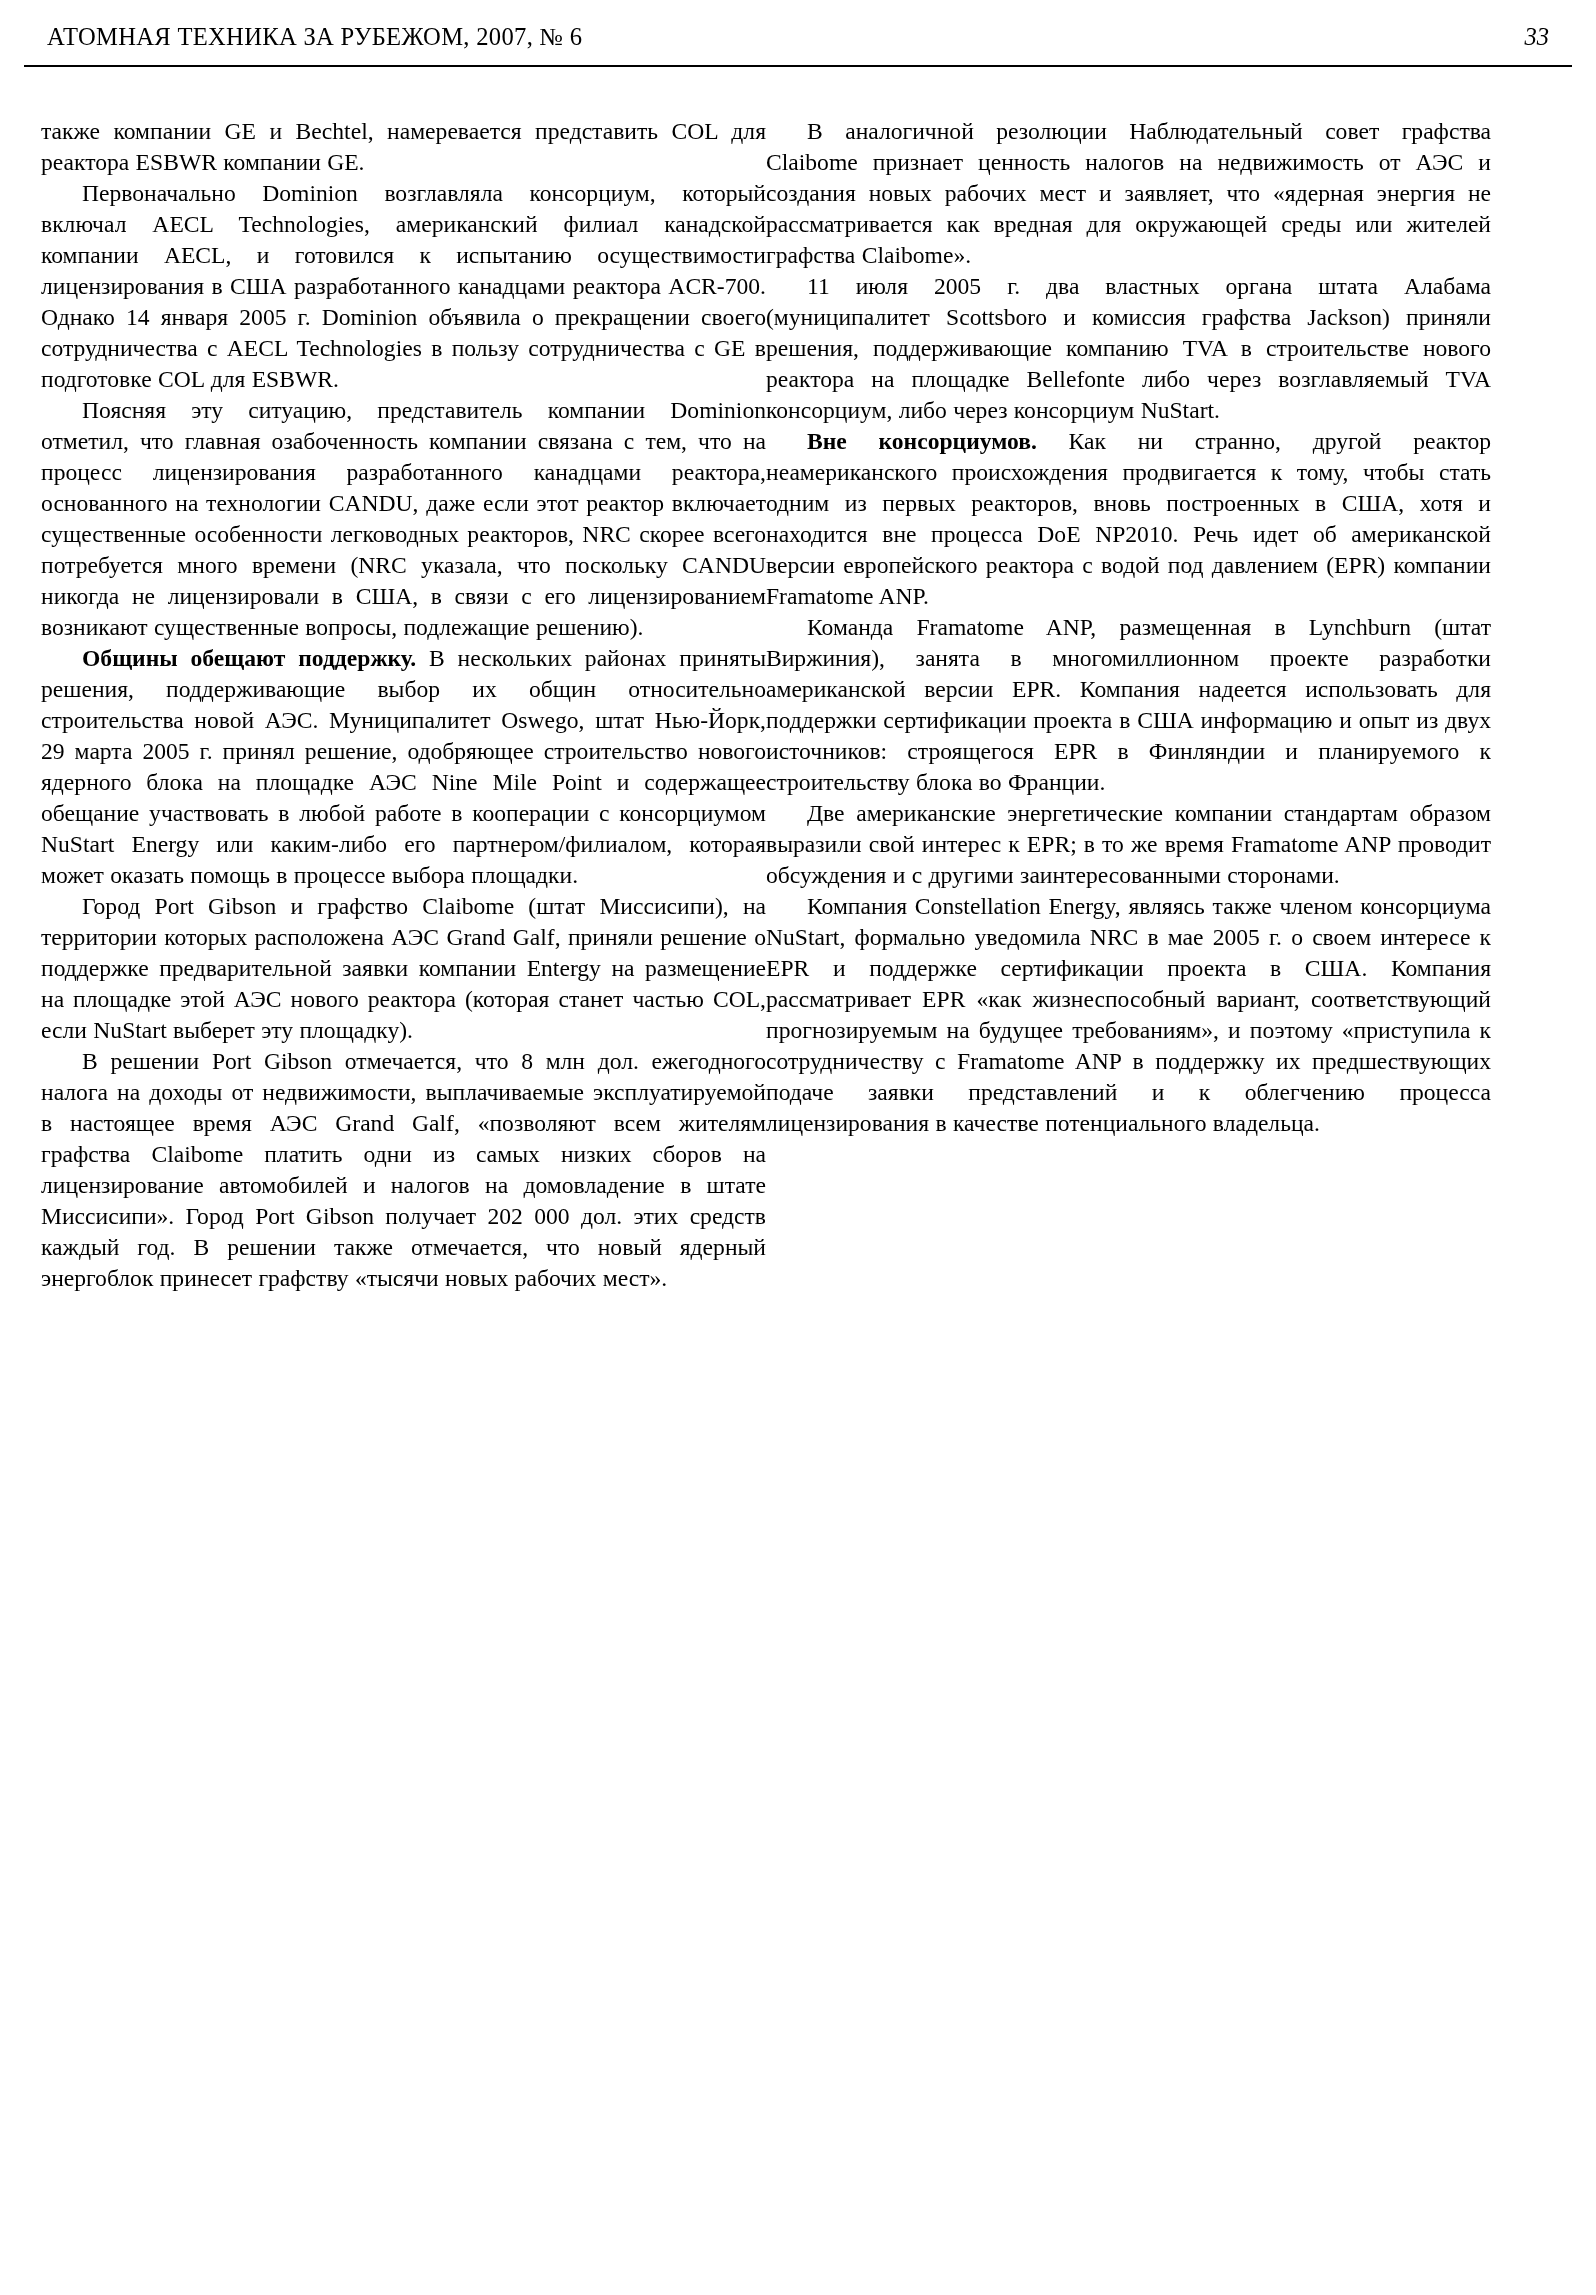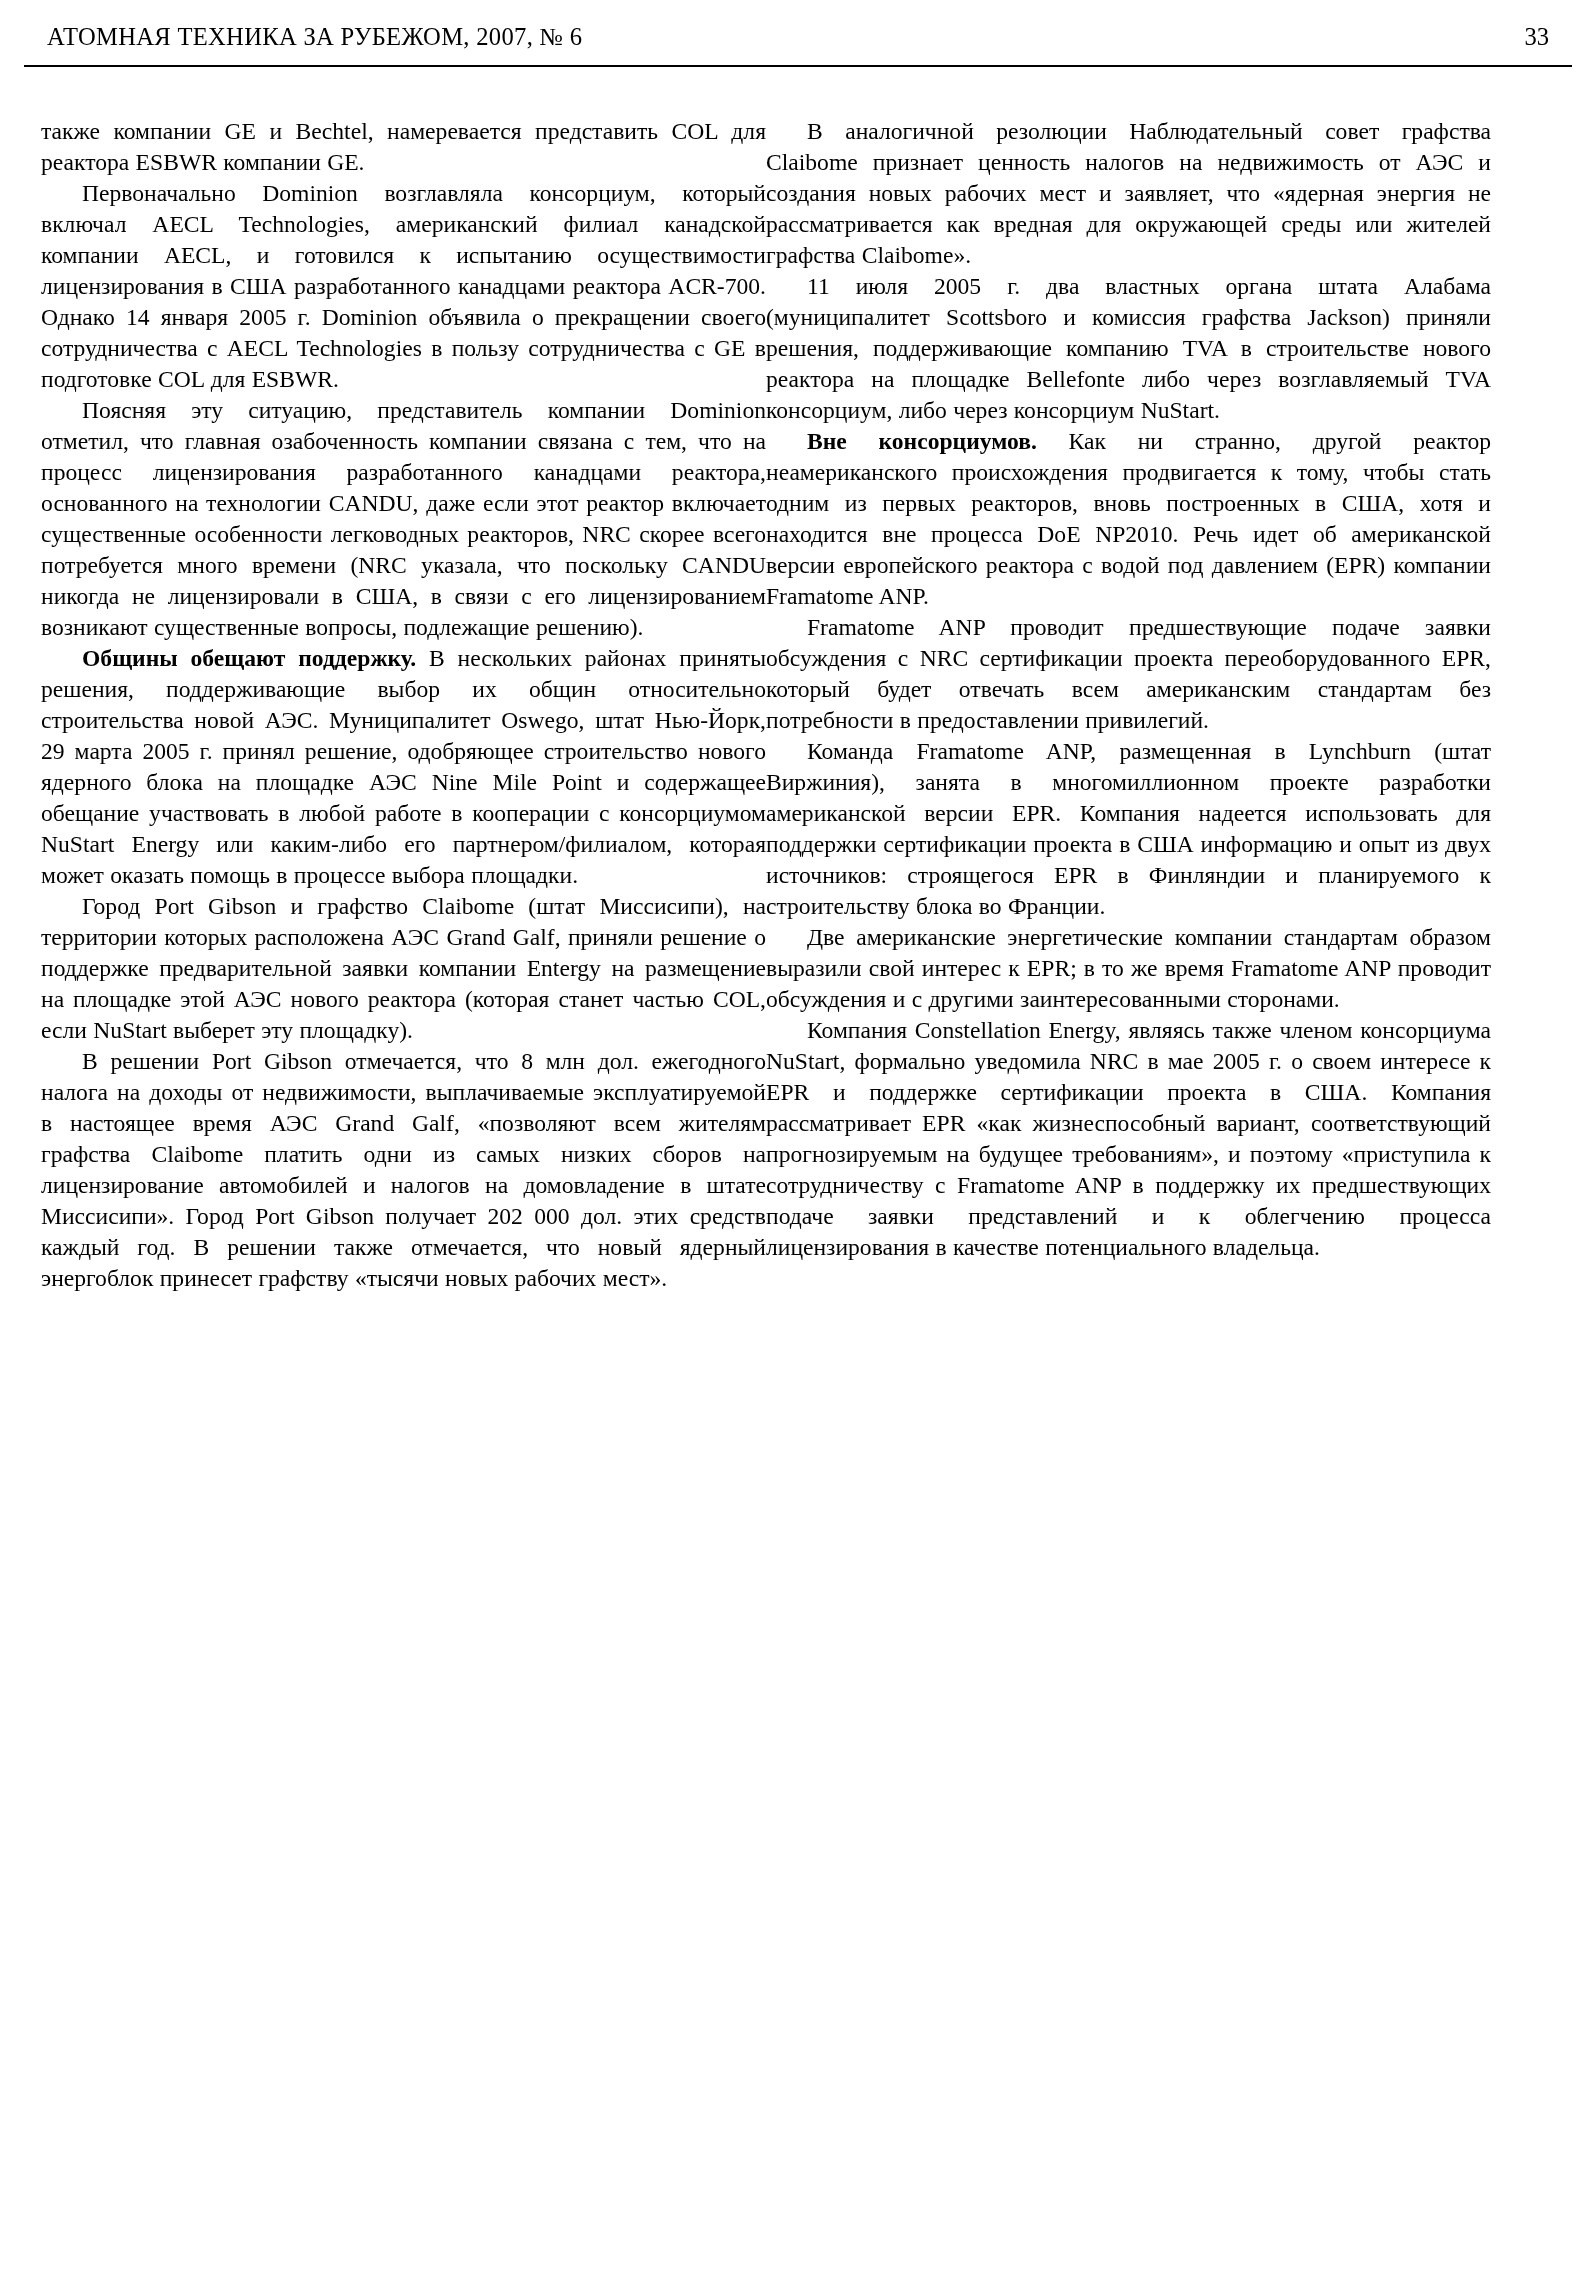--- a/index.html
+++ b/index.html
@@ -33,20 +33,21 @@
   }
   .header-title {
     font-family: "Liberation Serif", serif;
     font-size: 24.6px;
     letter-spacing: 0.3px;
     white-space: nowrap;
   }
   .header-page {
     font-family: "Liberation Serif", serif;
     font-size: 24.6px;
+    font-style: italic;
   }
   .rule {
     position: absolute;
     top: 65px;
     left: 24px;
     right: 24px;
     height: 2px;
     background: #000000;
   }
   .columns {
@@ -98,21 +99,20 @@
       <p class="para">Поясняя эту ситуацию, представитель компании Dominion отметил, что главная озабоченность компании связана с тем, что на процесс лицензирования разработанного канадцами реактора, основанного на технологии CANDU, даже если этот реактор включает существенные особенности легководных реакторов, NRC скорее всего потребуется много времени (NRC указала, что поскольку CANDU никогда не лицензировали в США, в связи с его лицензированием возникают существенные вопросы, подлежащие решению).</p>
       <p class="para"><span class="runin">Общины обещают поддержку.</span><span> В нескольких районах приняты решения, поддерживающие выбор их общин относительно строительства новой АЭС. Муниципалитет Oswego, штат Нью-Йорк, 29 марта 2005 г. принял решение, одобряющее строительство нового ядерного блока на площадке АЭС Nine Mile Point и содержащее обещание участвовать в любой работе в кооперации с консорциумом NuStart Energy или каким-либо его партнером/филиалом, которая может оказать помощь в процессе выбора площадки.</span></p>
       <p class="para">Город Port Gibson и графство Claibome (штат Миссисипи), на территории которых расположена АЭС Grand Galf, приняли решение о поддержке предварительной заявки компании Entergy на размещение на площадке этой АЭС нового реактора (которая станет частью COL, если NuStart выберет эту площадку).</p>
       <p class="para">В решении Port Gibson отмечается, что 8 млн дол. ежегодного налога на доходы от недвижимости, выплачиваемые эксплуатируемой в настоящее время АЭС Grand Galf, «позволяют всем жителям графства Claibome платить одни из самых низких сборов на лицензирование автомобилей и налогов на домовладение в штате Миссисипи». Город Port Gibson получает 202 000 дол. этих средств каждый год. В решении также отмечается, что новый ядерный энергоблок принесет графству «тысячи новых рабочих мест».</p>
     </div>
 
     <div class="col">
       <p class="para">В аналогичной резолюции Наблюдательный совет графства Claibome признает ценность налогов на недвижимость от АЭС и создания новых рабочих мест и заявляет, что «ядерная энергия не рассматривается как вредная для окружающей среды или жителей графства Claibome».</p>
       <p class="para">11 июля 2005 г. два властных органа штата Алабама (муниципалитет Scottsboro и комиссия графства Jackson) приняли решения, поддерживающие компанию TVA в строительстве нового реактора на площадке Bellefonte либо через возглавляемый TVA консорциум, либо через консорциум NuStart.</p>
       <p class="para"><span class="runin">Вне консорциумов.</span><span> Как ни странно, другой реактор неамериканского происхождения продвигается к тому, чтобы стать одним из первых реакторов, вновь построенных в США, хотя и находится вне процесса DoE NP2010. Речь идет об американской версии европейского реактора с водой под давлением (EPR) компании Framatome ANP.</span></p>
-      <p class="para">Framatome ANP проводит предшествующие подаче заявки обсуждения с NRC сертификации проекта переоборудованного EPR, который будет отвечать всем американским стандартам без потребности в предоставлении привилегий.</p>
       <p class="para">Команда Framatome ANP, размещенная в Lynchburn (штат Виржиния), занята в многомиллионном проекте разработки американской версии EPR. Компания надеется использовать для поддержки сертификации проекта в США информацию и опыт из двух источников: строящегося EPR в Финляндии и планируемого к строительству блока во Франции.</p>
       <p class="para">Две американские энергетические компании стандартам образом выразили свой интерес к EPR; в то же время Framatome ANP проводит обсуждения и с другими заинтересованными сторонами.</p>
       <p class="para">Компания Constellation Energy, являясь также членом консорциума NuStart, формально уведомила NRC в мае 2005 г. о своем интересе к EPR и поддержке сертификации проекта в США. Компания рассматривает EPR «как жизнеспособный вариант, соответствующий прогнозируемым на будущее требованиям», и поэтому «приступила к сотрудничеству с Framatome ANP в поддержку их предшествующих подаче заявки представлений и к облегчению процесса лицензирования в качестве потенциального владельца.</p>
     </div>
 
   </div>
 </div>
 
 
 </body></html>

